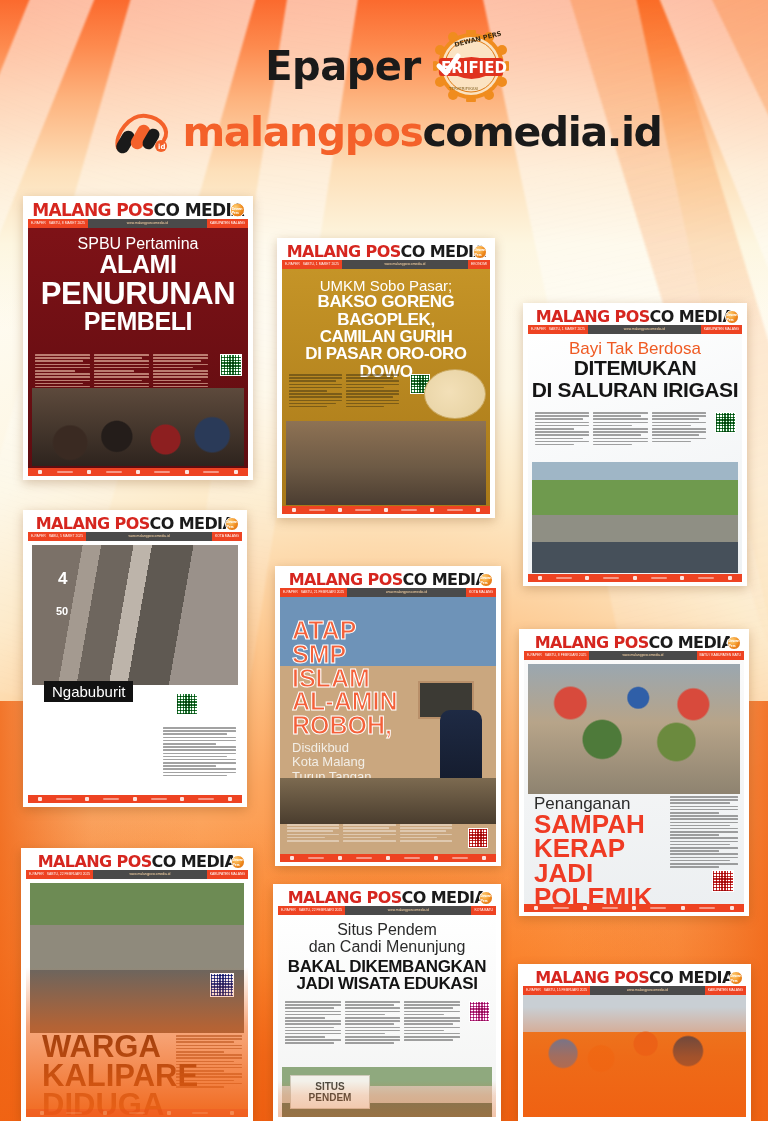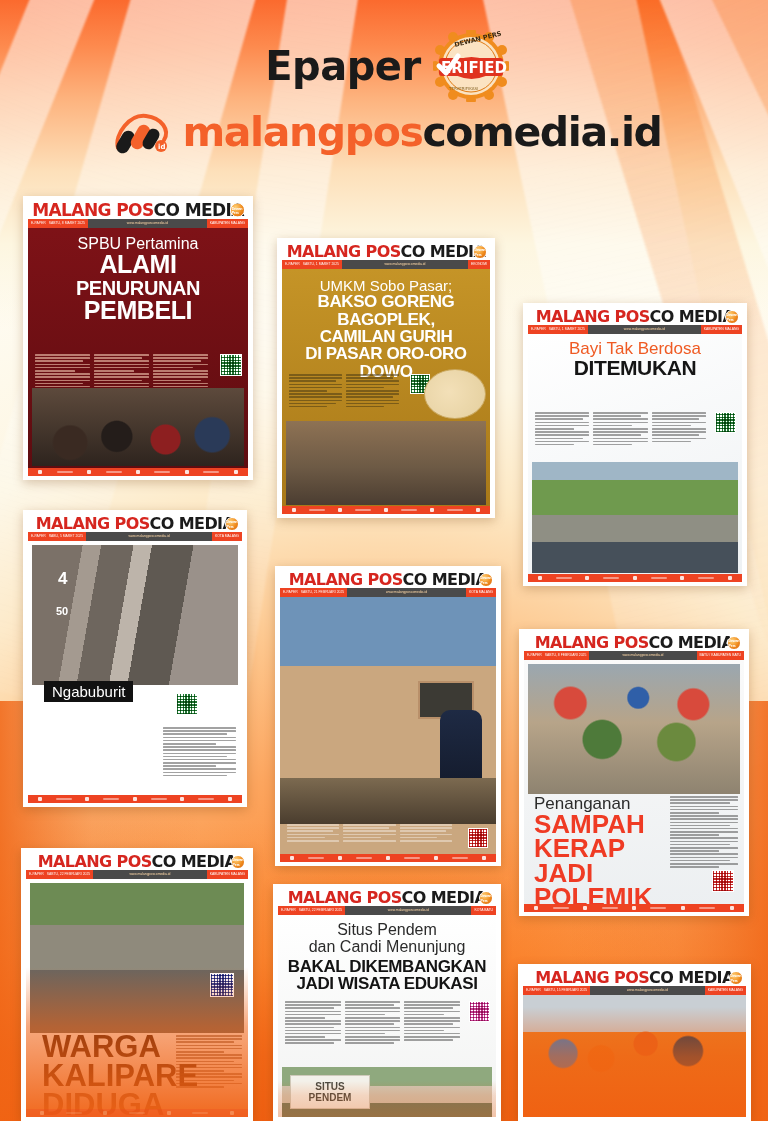--- a/index.html
+++ b/index.html
@@ -283,21 +283,21 @@
           <i>SABTU, 8 MARET 2025</i>
         </div>
       <div class="sb-c">www.malangposcomedia.id</div>
       <div class="sb-r">KABUPATEN MALANG</div>
     </div>
     <div class="body-area">
       <div class="tint" style="background:linear-gradient(180deg,#7e1217,#5d0c10);"></div>
       <div class="hl" style="top:8px; color:#fff;">
         <div class="kick" style="font-size:16px;">SPBU Pertamina</div>
         <div class="big" style="font-size:25px;">ALAMI</div>
-        <div class="big" style="font-size:20px;">PENURUNAN</div>
+        <div class="big" style="font-size:31px;">PENURUNAN</div>
         <div class="big" style="font-size:25px;">PEMBELI</div>
       </div>
       <div class="cols" style="left:7px; right:40px; top:126px; color:#ffd9c0;">
         <div class="col">
             <u></u>
             <u></u>
             <u class="m"></u>
             <u></u>
             <u></u>
             <u class="s"></u>
@@ -450,20 +450,21 @@
           <i>SABTU, 1 MARET 2025</i>
         </div>
       <div class="sb-c">www.malangposcomedia.id</div>
       <div class="sb-r">KABUPATEN MALANG</div>
     </div>
     <div class="body-area">
       <div class="tint" style="background:linear-gradient(160deg,#ffffff,#eef1f3);"></div>
       <div class="hl" style="top:6px;">
         <div class="kick" style="font-size:17px; color:#ef5a23;">Bayi Tak Berdosa</div>
         <div class="big" style="font-size:21px; color:#151515;">DITEMUKAN</div>
+        <div class="big" style="font-size:21px; color:#151515;">DI SALURAN IRIGASI</div>
       </div>
       <div class="cols" style="left:7px; right:36px; top:78px; color:#555;">
         <div class="col">
             <u></u>
             <u></u>
             <u class="m"></u>
             <u></u>
             <u></u>
             <u class="s"></u>
             <u></u>
@@ -599,20 +600,30 @@
           <i>E-PAPER</i>
           <i>SABTU, 21 FEBRUARI 2025</i>
         </div>
       <div class="sb-c">www.malangposcomedia.id</div>
       <div class="sb-r">KOTA MALANG</div>
     </div>
     <div class="body-area">
       <div class="photo ph-wall" style="inset:0;"></div>
       <div style="position:absolute; right:22px; top:84px; width:56px; height:38px; background:#3c3a34; border:2px solid #b9906a;"></div>
       <div style="position:absolute; right:14px; bottom:74px; width:42px; height:78px; background:linear-gradient(180deg,#1e2a44,#141b2c); border-radius:10px 10px 4px 4px;"></div>
+      <div style="position:absolute; left:12px; top:22px; line-height:.95;">
+        <div style="font-size:25px; font-weight:bold; color:#f4613a; -webkit-text-stroke:1px #fff;">ATAP</div>
+        <div style="font-size:25px; font-weight:bold; color:#f4613a; -webkit-text-stroke:1px #fff;">SMP</div>
+        <div style="font-size:25px; font-weight:bold; color:#f4613a; -webkit-text-stroke:1px #fff;">ISLAM</div>
+        <div style="font-size:25px; font-weight:bold; color:#f4613a; -webkit-text-stroke:1px #fff;">AL-AMIN</div>
+        <div style="font-size:25px; font-weight:bold; color:#f4613a; -webkit-text-stroke:1px #fff;">ROBOH,</div>
+        <div style="font-size:13px; color:#f2eee6; white-space:pre-line; margin-top:3px; line-height:1.12;">Disdikbud
+Kota Malang
+Turun Tangan</div>
+      </div>
       <div style="position:absolute; left:0; right:0; bottom:38px; height:46px; background:linear-gradient(180deg,#7c6a50,#4a3d2e);"></div>
       <div class="cols" style="left:7px; right:44px; bottom:14px; height:24px; color:#f0e6d8;">
         <div class="col">
             <u></u>
             <u></u>
             <u class="m"></u>
             <u></u>
             <u class="s"></u>
             <u></u>
           </div>

